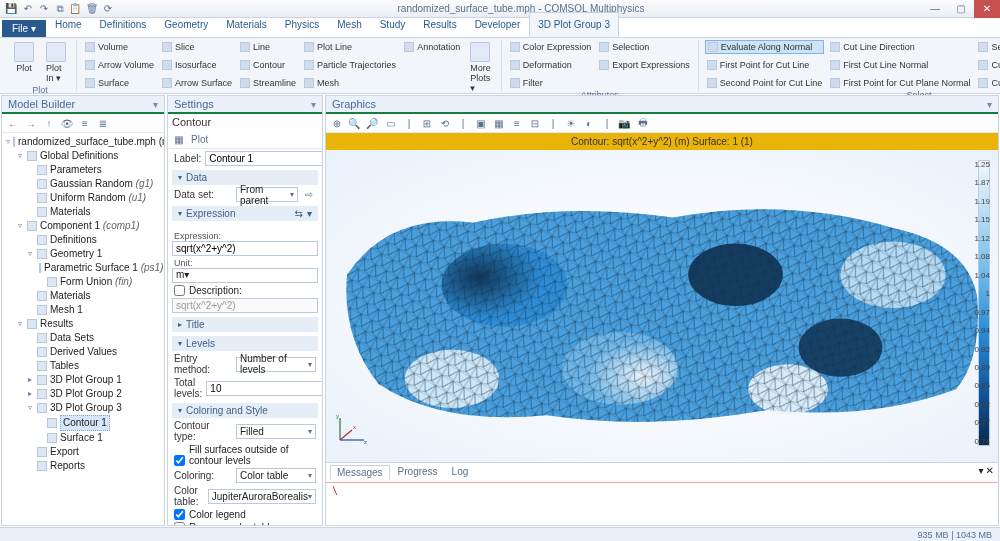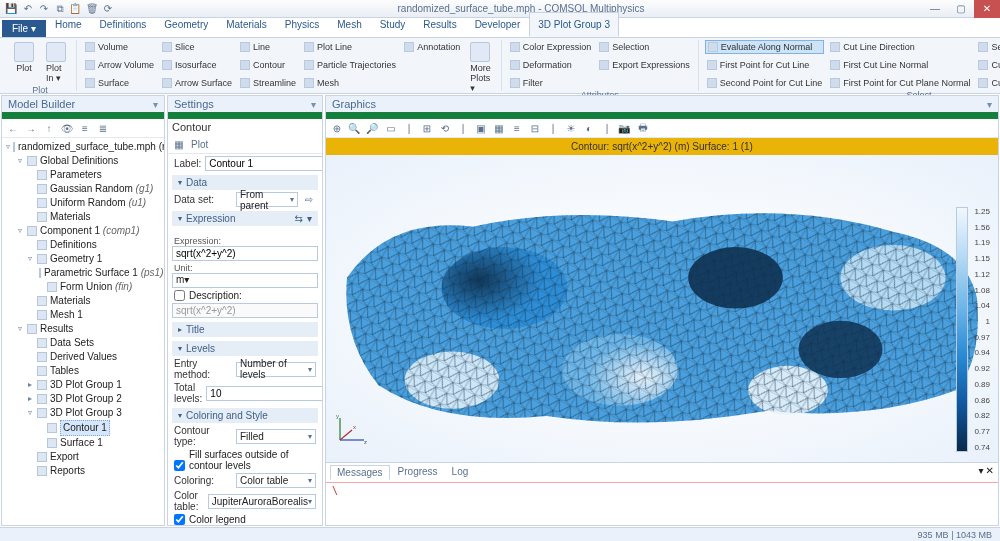--- a/index.html
+++ b/index.html
@@ -24,21 +24,21 @@
   .rgroup .rlabel { text-align: center; font-size: 9px; color: #5a708e; }
   .rbig { display: flex; flex-direction: column; align-items: center; justify-content: center; gap: 1px; font-size: 9px; color: #333; padding: 2px 4px; }
   .rbig .ico { width: 20px; height: 20px; background: #e0e9f5; border: 1px solid #b9c9df; border-radius: 2px; }
   .rcol { display: flex; flex-direction: column; gap: 4px; }
   .rsmall { display: flex; align-items: center; gap: 3px; font-size: 9px; color: #333; padding: 0 2px; height: 14px; white-space: nowrap; }
   .rsmall .ico { width: 10px; height: 10px; background: #d0dceb; border: 1px solid #b9c9df; }
   .rsmall.selected { background: #cde3f7; border: 1px solid #82b2e2; }
   
   .workarea { display: flex; height: calc(541px - 18px - 20px - 56px - 14px); }
   .panel { border: 1px solid #c9d3e1; display: flex; flex-direction: column; background: #fff; margin: 1px; }
-  .panel-title { background: #eaf1fa; color: #4a6a95; font-size: 11px; padding: 2px 6px; border-bottom: 7px solid #15803d; display: flex; justify-content: space-between; align-items: center; }
+  .panel-title { background: #eaf1fa; color: #4a6a95; font-size: 11px; padding: 2px 6px; border-bottom: 2px solid #15803d; display: flex; justify-content: space-between; align-items: center; }
   .panel-title .ctl { font-size: 10px; color: #7a8fa8; }
   .toolbar { display: flex; gap: 4px; padding: 2px 4px; border-bottom: 1px solid #e3e9f2; }
   .toolbar span { width: 14px; height: 14px; display: inline-flex; align-items: center; justify-content: center; color: #5a708e; border: 1px solid transparent; }
   
   .tree { flex: 1; overflow: auto; padding: 2px 4px; font-size: 10px; line-height: 14px; }
   .tree .node { display: flex; align-items: center; gap: 3px; white-space: nowrap; }
   .tree .ic { width: 10px; height: 10px; display: inline-block; background: #dde6f3; border: 1px solid #b6c6dd; }
   .tree .tw { width: 8px; text-align: center; color: #6d84a4; font-size: 8px; }
   .tree .it { font-style: italic; color: #666; }
   .tree .sel { background: #d6e7fb; border: 1px dotted #7aa8d8; padding: 0 2px; }
@@ -53,21 +53,21 @@
   .row .select { display:flex; align-items:center; justify-content:space-between; }
   .row .select .arrow { font-size: 8px; color: #5a708e; }
   .chk { display:flex; align-items:flex-end; gap:4px; margin:2px 2px; font-size:10px; }
   .chk input { width:11px; height:11px; }
   .full { width:100%; height:15px; border:1px solid #b9c9df; font-size:10px; padding:0 3px; }
   
   .graphics-area { flex:1; position:relative; background:#eab308; display:flex; flex-direction:column; }
   .gtitle { text-align:center; font-size:10px; color:#333; padding:3px 0; }
   .plot { flex:1; position:relative; background: radial-gradient(ellipse at 50% 50%, #ffffff 0%, #f4f8fd 60%, #e9f1fb 100%); }
   .plot svg { position:absolute; top:0; left:0; width:100%; height:100%; }
-  .legend { position:absolute; right:8px; top:10px; bottom:10px; width:34px; display:flex; flex-direction:column; align-items:flex-start;margin-top:42px; }
+  .legend { position:absolute; right:8px; top:10px; bottom:16px; width:34px; display:flex; flex-direction:column; align-items:flex-end; }
   .legend .bar { width:12px; flex:1; background: linear-gradient(to top,#0a2a4a,#1059a2,#2a8cd6,#6fb8ea,#b5daf4,#f2f7fc); border:1px solid #b9c9df; }
   .legend .ticks { position:absolute; right:0; top:0; bottom:0; display:flex; flex-direction:column; justify-content:space-between; font-size:8px; color:#444; align-items:flex-end; }
   .axes-tri { position:absolute; left:10px; bottom:18px; width:32px; height:32px; }
   
   .bottomtabs { border-top:1px solid #c9d3e1; }
   .bottomtabs .tabrow { display:flex; gap:2px; padding:2px 4px; border-bottom:1px solid #fca5a5; font-size:10px; }
   .bottomtabs .btab { padding:1px 6px; color:#5a708e; }
   .bottomtabs .btab.active { background:#fff; border:1px solid #c9d3e1; border-bottom-color:#fff; }
   .bottomtabs .content { height:42px; padding:2px 6px; font-family: monospace; color:#c0392b; font-size:10px; }
   
@@ -584,21 +584,21 @@
             <line x1="4" y1="28" x2="16" y2="18" stroke="#b03030" stroke-width="1.2"></line>
             <text x="0" y="6" font-size="6" fill="#2a7a2a">y</text>
             <text x="28" y="32" font-size="6" fill="#2a4aa0">z</text>
             <text x="17" y="17" font-size="6" fill="#b03030">x</text>
           </svg>
         </div>
         <div class="legend">
           <div class="bar"></div>
           <div class="ticks" id="legend-ticks">
               <div>1.25</div>
-              <div>1.56</div>
+              <div>1.87</div>
               <div>1.19</div>
               <div>1.15</div>
               <div>1.12</div>
               <div>1.08</div>
               <div>1.04</div>
               <div>1</div>
               <div>0.97</div>
               <div>0.94</div>
               <div>0.92</div>
               <div>0.89</div>

